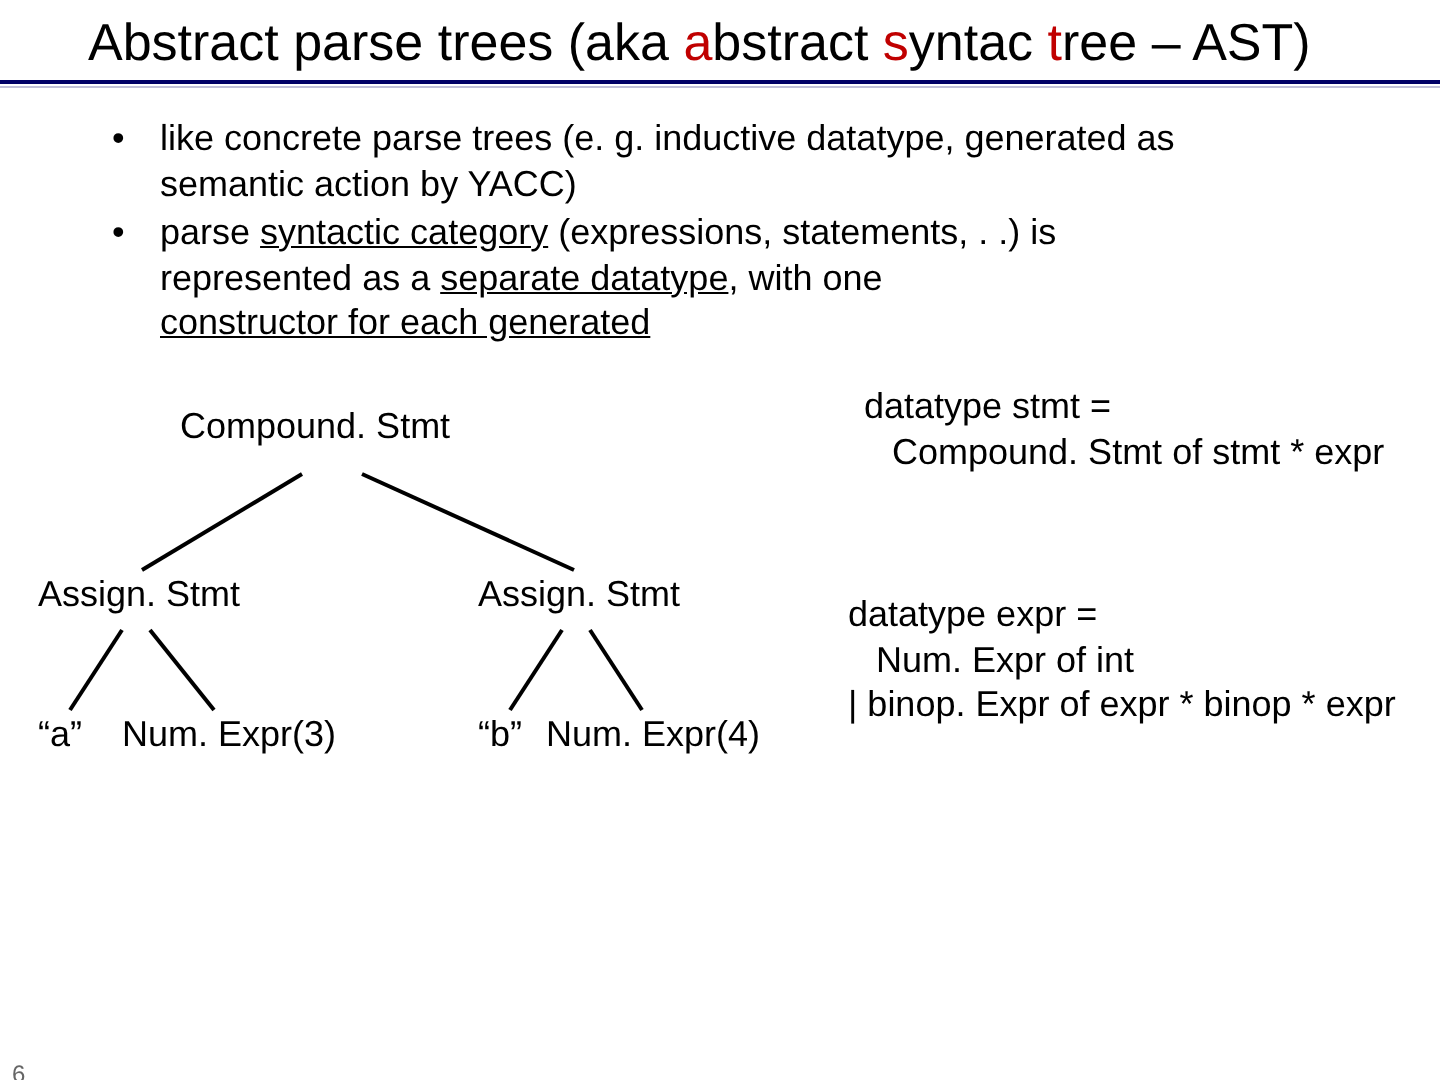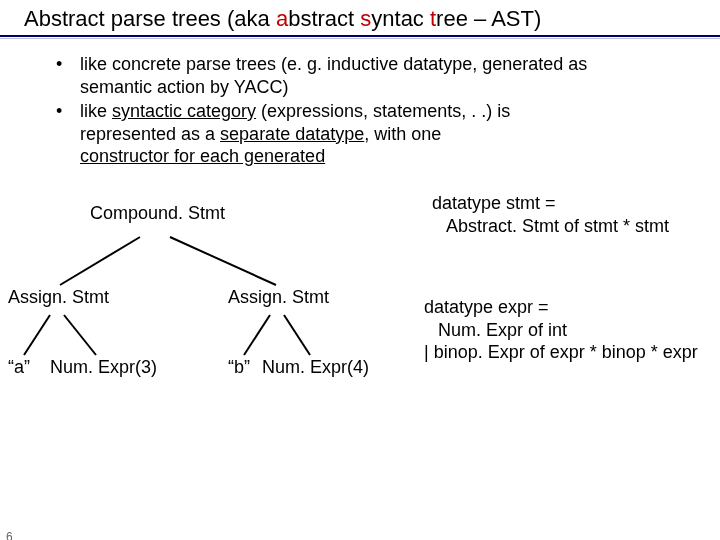--- a/index.html
+++ b/index.html
@@ -5,23 +5,24 @@
   * { box-sizing: border-box; margin: 0; padding: 0; }
   body {
     width: 720px;
     height: 540px;
     font-family: Arial, Helvetica, sans-serif;
     background: #fff;
     position: relative;
     overflow: hidden;
   }
   .title {
-    font-size: 22px;
+    font-size: 26px;
     padding: 6px 10px 3px 24px;
     color: #000;
+    margin-left: 20px;
   }
   .title .red { color: #c00000; }
   .hr-outer {
     height: 2px;
     background: #000066;
     margin: 0;
   }
   .hr-inner {
     height: 1px;
     background: #c0c0d8;
@@ -47,21 +48,21 @@
   }
   .u { text-decoration: underline; text-align: center; }
   .compound-label {
     position: absolute;
     left: 90px;
     top: 203px;
     font-size: 18px;
   }
   .tree-area {
     position: absolute;
-    left: 0;
+    left: 11px;
     top: 225px;
     width: 430px;
     height: 200px;
   }
   .tree-area svg {
     position: absolute;
     left: 0; top: 0;
   }
   .node {
     position: absolute;
@@ -91,21 +92,21 @@
 </div>
 <div class="hr-outer"></div>
 <div class="hr-inner"></div>
 
 <ul class="bullets">
   <li>
     <span>like concrete parse trees (e. g. inductive datatype, generated as</span><br>
     <span>semantic action by YACC)</span>
   </li>
   <li>
-    <span>like </span><span class="u">syntactic category</span><span> (expressions, statements, . .) is</span><br>
+    <span>parse </span><span class="u">syntactic category</span><span> (expressions, statements, . .) is</span><br>
     <span>represented as a </span><span class="u">separate datatype</span><span>, with one</span><br>
     <span class="u">constructor for each generated</span>
   </li>
 </ul>
 
 <div class="compound-label">Compound. Stmt</div>
 
 <div class="tree-area">
   <svg width="430" height="200">
     <line x1="140" y1="12" x2="60" y2="60" stroke="#000" stroke-width="2"></line>
@@ -118,21 +119,21 @@
   <div class="node" style="left:8px; top:62px;">Assign. Stmt</div>
   <div class="node" style="left:228px;top:62px;">Assign. Stmt</div>
   <div class="node" style="left:8px;  top:132px;">“a”</div>
   <div class="node" style="left:50px; top:132px;">Num. Expr(3)</div>
   <div class="node" style="left:228px;top:132px;">“b”</div>
   <div class="node" style="left:262px;top:132px;">Num. Expr(4)</div>
 </div>
 
 <div class="code-box" style="left:432px; top:192px;">
   <span>datatype stmt =</span><br>
-  <span class="indent">Abstract. Stmt of stmt * stmt</span>
+  <span class="indent">Compound. Stmt of stmt * expr</span>
 </div>
 
 <div class="code-box" style="left:424px; top:296px;">
   <span>datatype expr =</span><br>
   <span class="indent">Num. Expr of int</span>
   <span>| binop. Expr of expr * binop * expr</span>
 </div>
 
 <div class="page-num">6</div>
 

